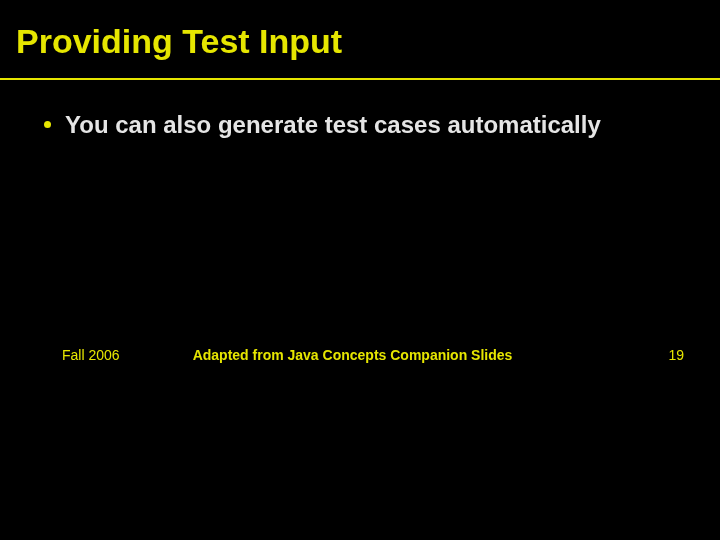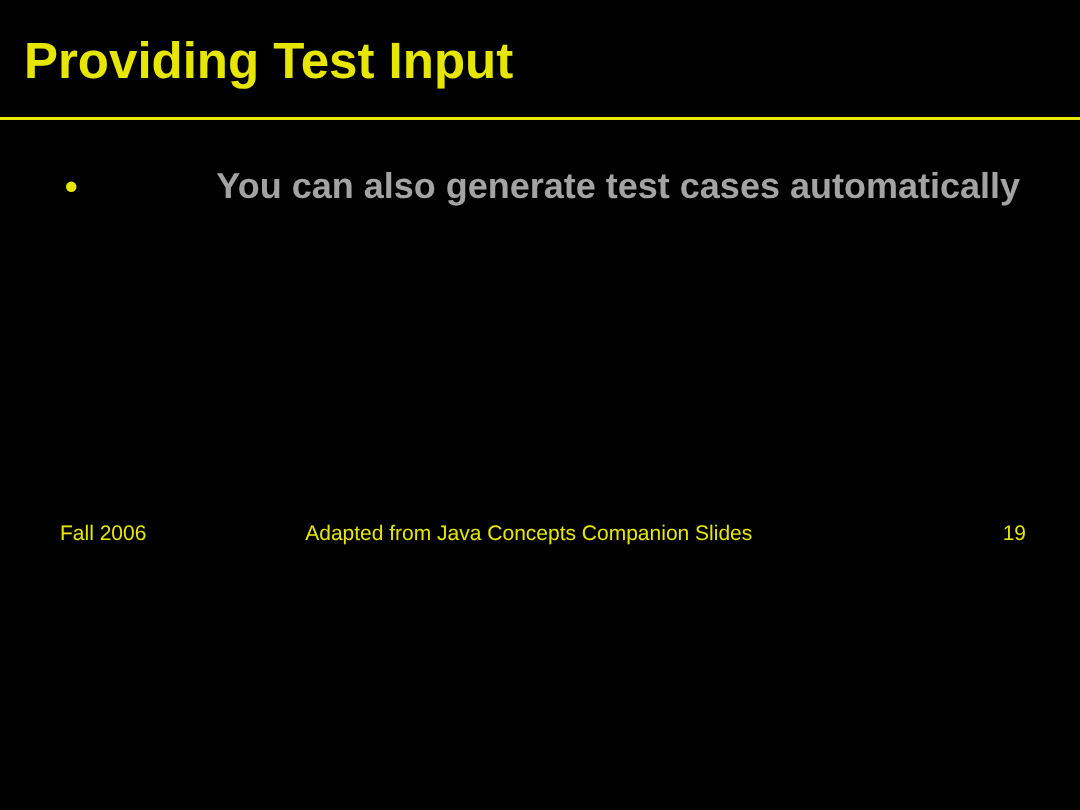--- a/index.html
+++ b/index.html
@@ -27,23 +27,22 @@
     left: 0;
     top: 78px;
     width: 720px;
     border: none;
     border-top: 2px solid #e6e600;
   }
   .content {
     position: absolute;
     top: 110px;
     left: 44px;
-    right: 40px;
-    color: #a3a3a3;
-    text-align: right;
+    right: 24px;
+    color: #e5e5e5;
   }
   .bullet {
     display: flex;
     align-items: flex-start;
     margin-bottom: 26px;
     font-size: 24px;
     font-weight: bold;
     line-height: 1.25;
   }
   .bullet .dot {
@@ -61,29 +60,30 @@
   .footer {
     position: absolute;
     bottom: 20px;
     left: 0;
     width: 720px;
     color: #e6e600;
     font-size: 14px;
   }
   .footer-left {
     position: absolute;
-    left: 40px;
+    left: 62px;
     bottom: 0;
   }
   .footer-center {
     position: absolute;
     left: 0;
     right: 15px;
     text-align: center;
     bottom: 0;
+    font-weight: bold;
   }
   .footer-right {
     position: absolute;
     right: 36px;
     bottom: 0;
   }
 </style>
 </head>
 <body>
 

